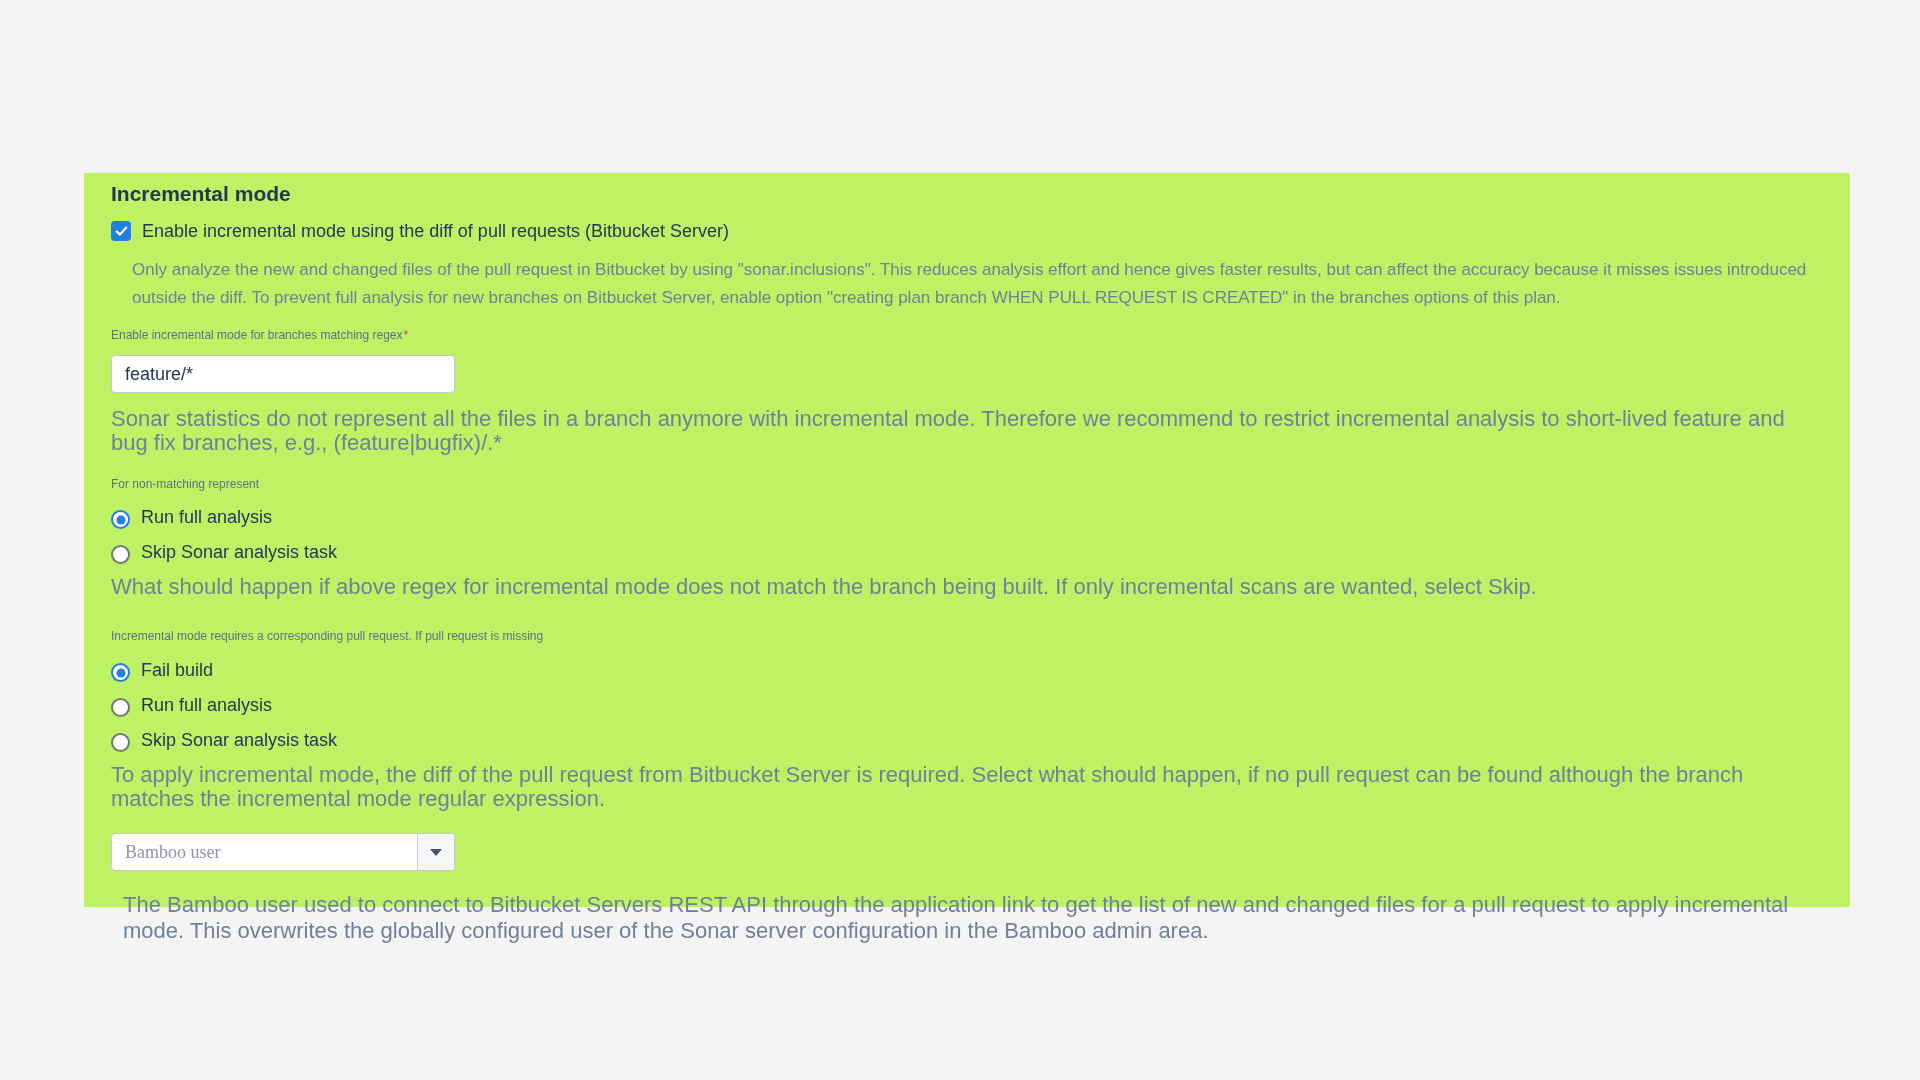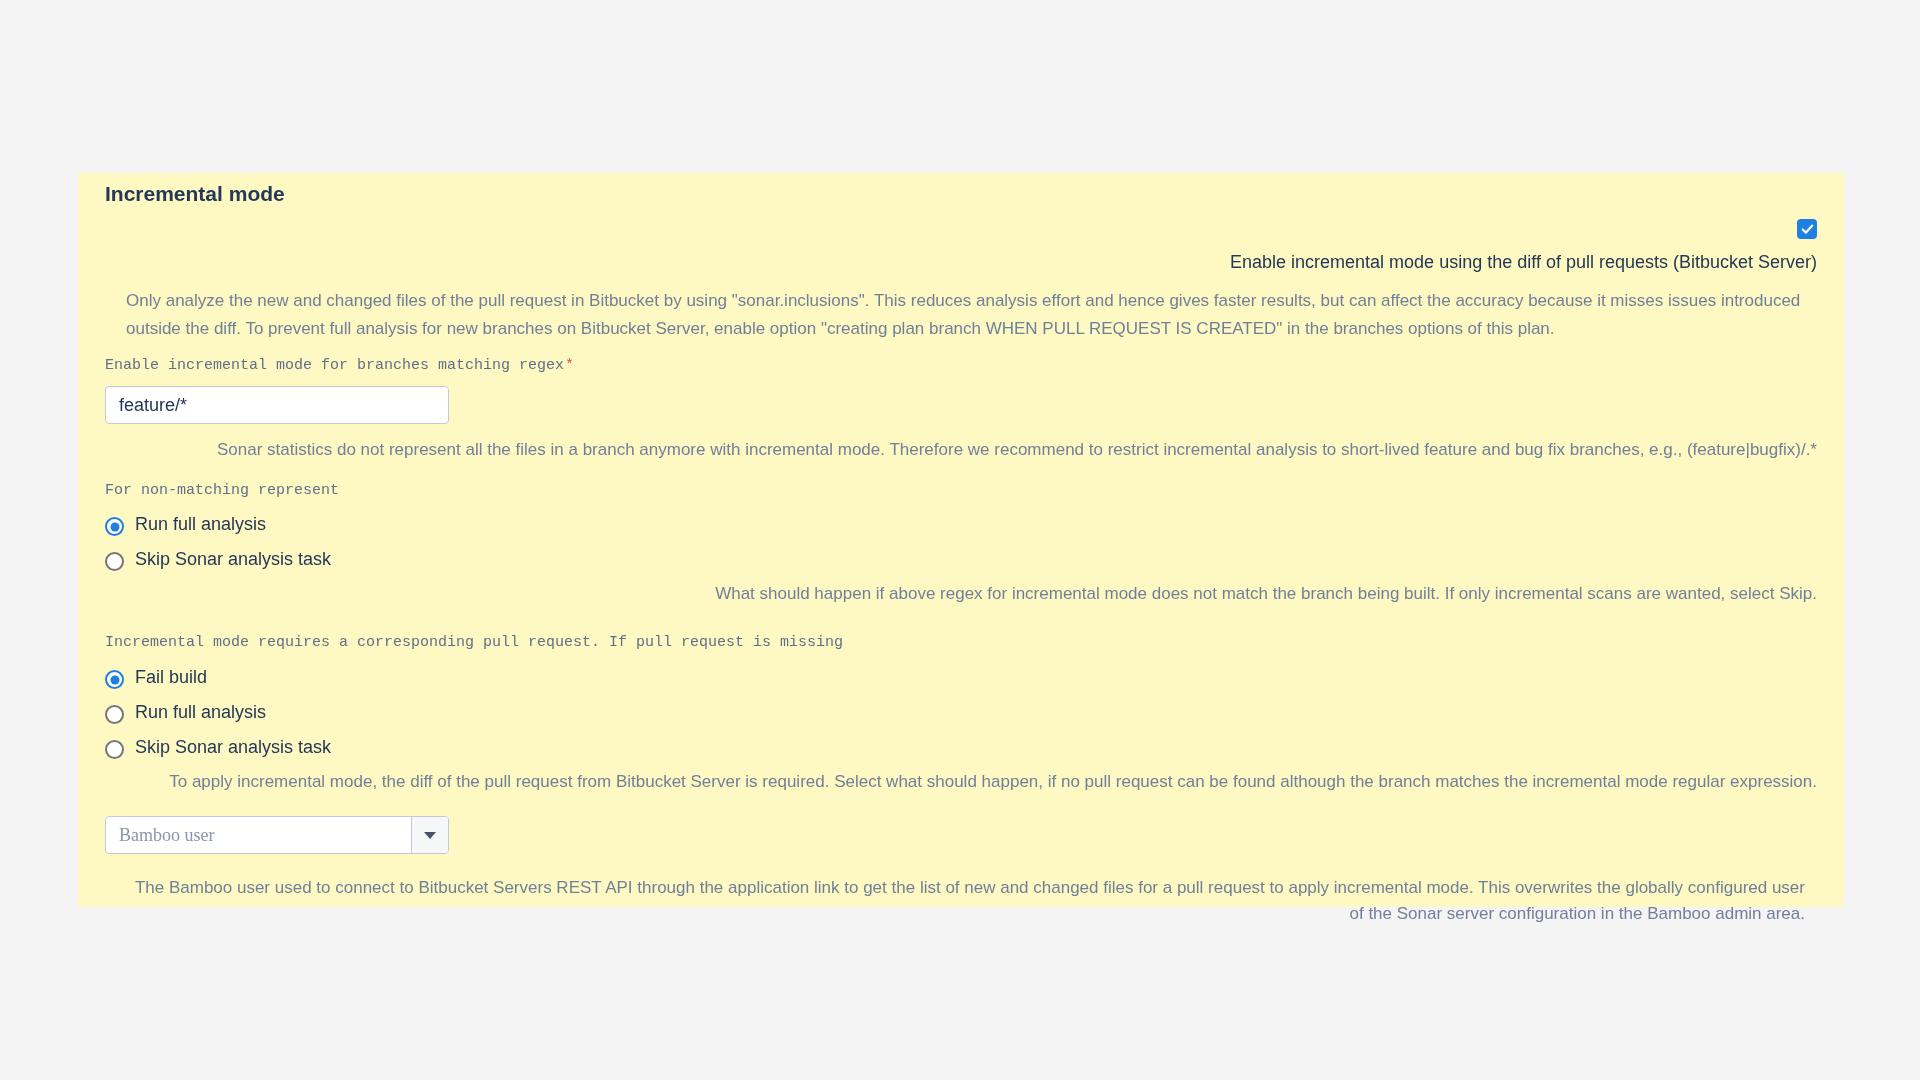--- a/index.html
+++ b/index.html
@@ -6,71 +6,70 @@
   html, body { margin: 0; padding: 0; }
   body {
     width: 1920px; height: 1080px;
     background: #f4f4f5;
     font-family: "Liberation Sans", sans-serif;
     position: relative;
     overflow: hidden;
   }
   .card {
     position: absolute;
-    left: 78px; top: 173px;
+    left: 84px; top: 173px;
     width: 1766px; height: 734px;
-    background: #fef9c3;
+    background: #bef264;
     padding: 8px 27px 16px 27px;
   }
   .title {
     font-size: 21px; font-weight: bold;
     color: #243858;
     margin: 0 0 12px 0;
     line-height: 26px;
   }
   .check-row {
-    display: flex; align-items: flex-end; gap: 11px;
-    margin: 0 0 13px 0; cursor: pointer; flex-direction: column;
+    display: flex; align-items: center; gap: 11px;
+    margin: 0 0 13px 0; cursor: pointer;
   }
   .checkbox {
     width: 20px; height: 20px; border-radius: 4px;
     background: #1f7fe3;
     display: flex; align-items: center; justify-content: center;
     flex: 0 0 auto;
   }
   .checkbox svg { width: 13px; height: 11px; display: block; }
   .opt-label { font-size: 18px; color: #243858; line-height: 24px; }
   .desc {
     margin: 0 0 12px 21px;
     max-width: 1712px;
     font-size: 17px; line-height: 28px;
     color: #71809a;
   }
   .field-label {
-    font-size: 15px; color: #5f7089;
-    line-height: 22px; margin: 0 0 9px 0; font-family: Liberation Mono, monospace;
+    font-size: 12px; color: #5f7089;
+    line-height: 22px; margin: 0 0 9px 0;
   }
   .req { color: #e5472e; margin-left: 1px; }
   .text-input {
     display: block;
     width: 344px; height: 38px;
     border: 1px solid #c2c9d6; border-radius: 4px;
     padding: 12px 13px;
     font-size: 18px; color: #243858;
     font-family: inherit;
     outline: none;
     background: #ffffff;
     margin: 0 0 14px 0;
   }
   .help {
     margin: 0 0 18px 0;
     max-width: 1712px;
-    font-size: 17px; line-height: 24px;
+    font-size: 22px; line-height: 24px;
     color: #71809a;
-    text-align: right;
   }
   .radio-row {
     display: flex; align-items: flex-end; gap: 11px;
     margin: 0 0 11px 0; cursor: pointer;
   }
   .radio {
     width: 19px; height: 19px; border-radius: 50%;
     border: 2px solid #767676; background: #fff;
     flex: 0 0 auto; position: relative;
   }

